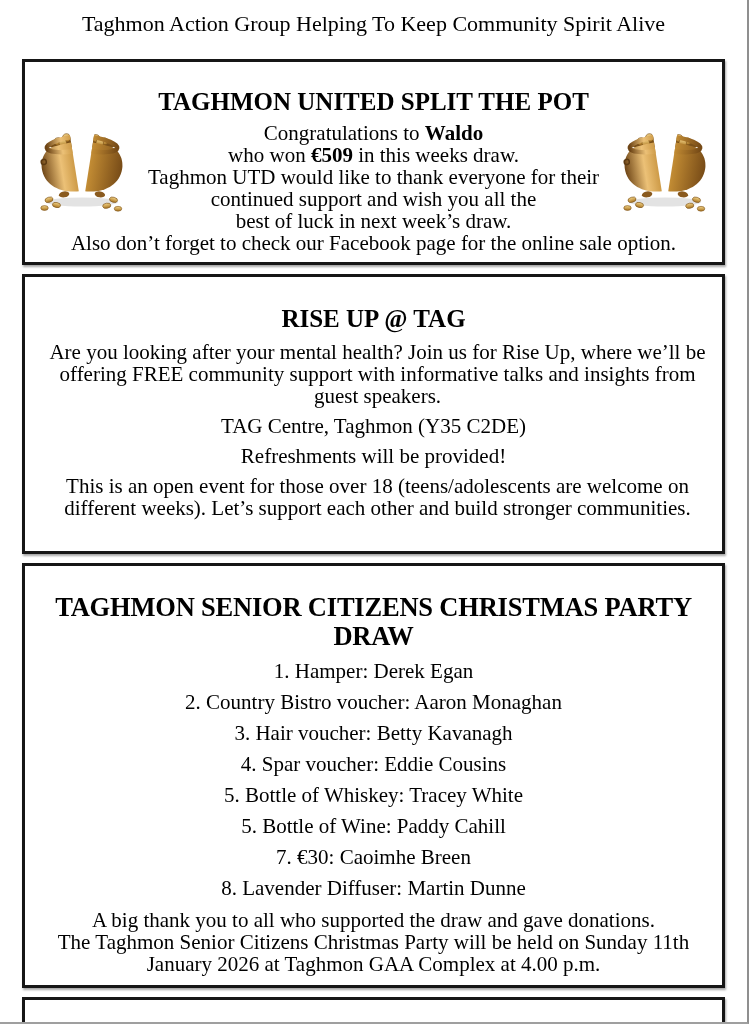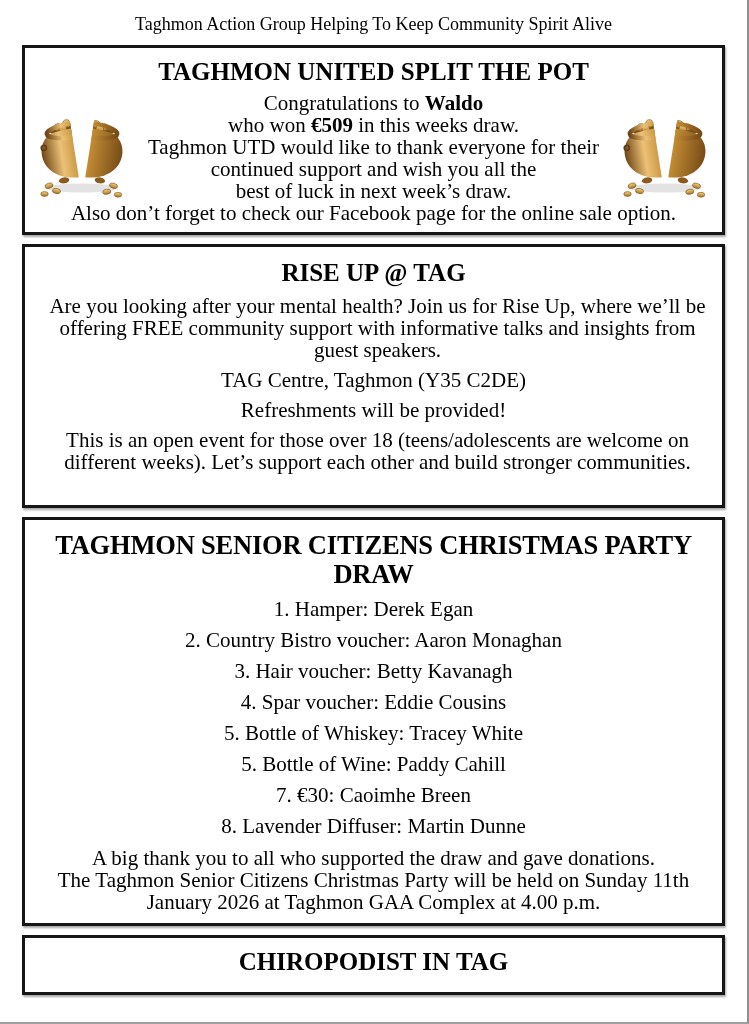--- a/index.html
+++ b/index.html
@@ -10,41 +10,41 @@
     box-sizing: border-box;
     background: #ffffff;
     font-family: "Liberation Serif", serif;
     color: #000;
     overflow: hidden;
     border-right: 2px solid #8f8f8f;
     border-bottom: 2px solid #9f9f9f;
   }
   .banner {
     text-align: center;
-    font-size: 18px;
+    font-size: 22px;
     line-height: 26px;
     padding-top: 11px;
-    padding-bottom: 8px;
+    padding-bottom: 22px;
   }
   .box {
     box-sizing: border-box;
     margin: 0 22px 9px 22px;
     border: 3px solid #161616;
     box-shadow: 1px 2px 2px rgba(0,0,0,0.35);
     background: #fff;
     text-align: center;
     font-size: 21px;
     line-height: 22px;
     position: relative;
   }
   .box-title {
     font-weight: bold;
     font-size: 25px;
     line-height: 29px;
-    margin: 5px 4px 6px 4px;
+    margin: 21px 4px 6px 4px;
   }
   .box-title.big { font-size: 26.5px; letter-spacing: -0.2px; margin-bottom: 4px; }
   .tight-line { margin: 0 6px; }
   .para { margin: 8px 14px; }
   .para.wide { margin-left: 8px; margin-right: 0; }
   .subtitle { text-decoration: underline; margin: 2px 10px 4px 10px; }
   .winner-item { margin: 9px 10px; }
   .pot {
     position: absolute;
     top: 48px;

